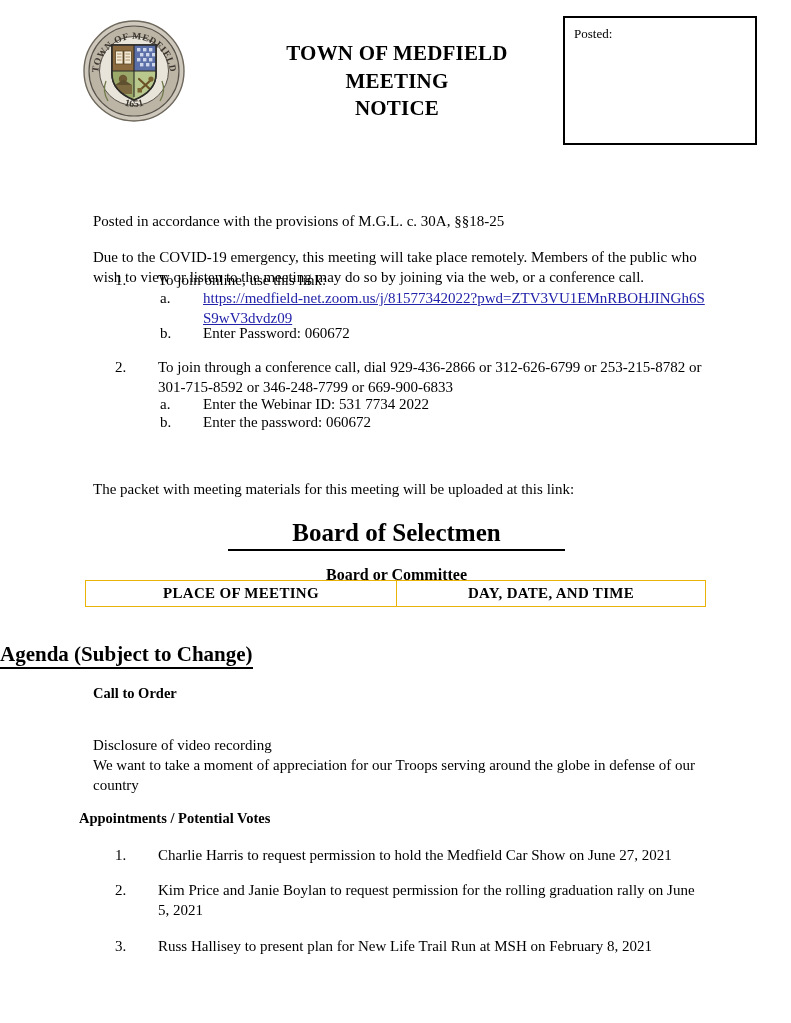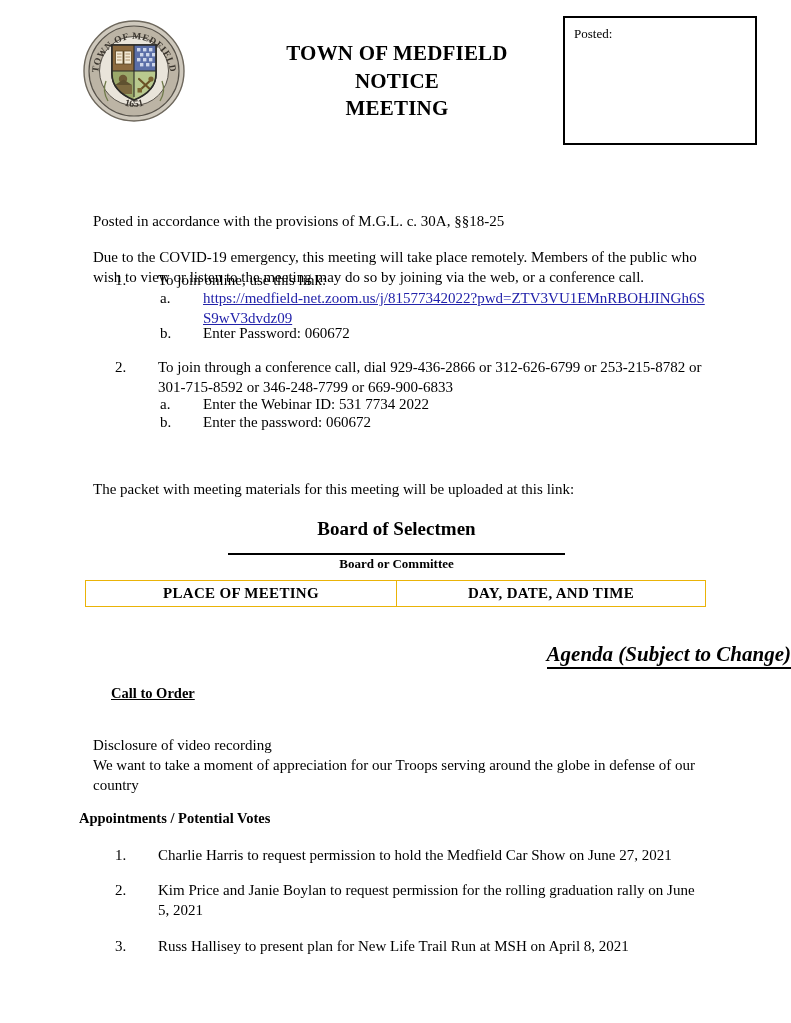--- a/index.html
+++ b/index.html
@@ -120,31 +120,31 @@
 
   
   .board-wrap {
     position: absolute;
     left: 228px;
     top: 518px;
     width: 337px;
     text-align: center;
   }
   .board-name {
-    font-size: 19px;
+    font-size: 25px;
     font-weight: bold;
     line-height: 1.2;
-    padding-bottom: 12px;
+    padding-bottom: 1px;
     border-bottom: 2px solid #000000;
   }
   .board-sub {
-    font-size: 13px;
+    font-size: 16px;
     font-weight: bold;
     line-height: 1.25;
-    padding-top: 1px;
+    padding-top: 14px;
   }
 
   
   .meeting-table {
     position: absolute;
     left: 85px;
     top: 580px;
     width: 620px;
     border-collapse: collapse;
     table-layout: fixed;
@@ -162,36 +162,35 @@
   }
   .meeting-table col.c1 { width: 311px; }
   .meeting-table col.c2 { width: 309px; }
 
   
   .agenda-title {
     position: absolute;
     left: 0;
     top: 642px;
     width: 791px;
-    text-align: right;
+    text-align: left;
     font-size: 21px;
     font-weight: bold;
-    font-style: italic;
   }
   .agenda-title span {
     border-bottom: 2px solid #000000;
     padding-bottom: 1px;
   }
 
   .sec-head {
     position: absolute;
     font-size: 14.5px;
     font-weight: bold;
   }
-  .head-call   { left: 111px; top: 685px; text-decoration: underline; }
+  .head-call   { left: 93px; top: 685px; }
   .head-appts  { left: 79px; top: 810px; font-family: Liberation Serif, serif; }
 
   .agenda-p {
     position: absolute;
     font-size: 15px;
     line-height: 1.33;
   }
   .ap-disclosure { left: 93px; top: 736px; width: 600px; }
   .ap-troops     { left: 93px; top: 756px; width: 605px; }
 
@@ -281,22 +280,22 @@
 
         <g stroke="#6f7a4a" stroke-width="1.3" fill="none">
           <path d="M 24,62 Q 20,72 26,82"></path>
           <path d="M 80,62 Q 84,72 78,82"></path>
         </g>
       </svg>
     </div>
 
     <div class="title-block">
       <div>TOWN OF MEDFIELD</div>
+      <div>MEETING</div>
       <div>NOTICE</div>
-      <div>MEETING</div>
     </div>
 
     <div class="posted-box">
       <div class="posted-label">Posted:</div>
     </div>
   </div>
 
   <div class="body-area">
 
     <div class="p para-notice">Posted in accordance with the provisions of M.G.L. c. 30A, §§18-25</div>
@@ -372,17 +371,17 @@
       <span class="content">Charlie Harris to request permission to hold the Medfield Car Show on June 27, 2021</span>
     </div>
 
     <div class="list-item ag-item ag-2">
       <span class="marker">2.</span>
       <span class="content">Kim Price and Janie Boylan to request permission for the rolling graduation rally on June 5, 2021</span>
     </div>
 
     <div class="list-item ag-item ag-3">
       <span class="marker">3.</span>
-      <span class="content">Russ Hallisey to present plan for New Life Trail Run at MSH on April 8, 2021</span>
+      <span class="content">Russ Hallisey to present plan for New Life Trail Run at MSH on February 8, 2021</span>
     </div>
 
   </div>
 </div>
 
 </body></html>

